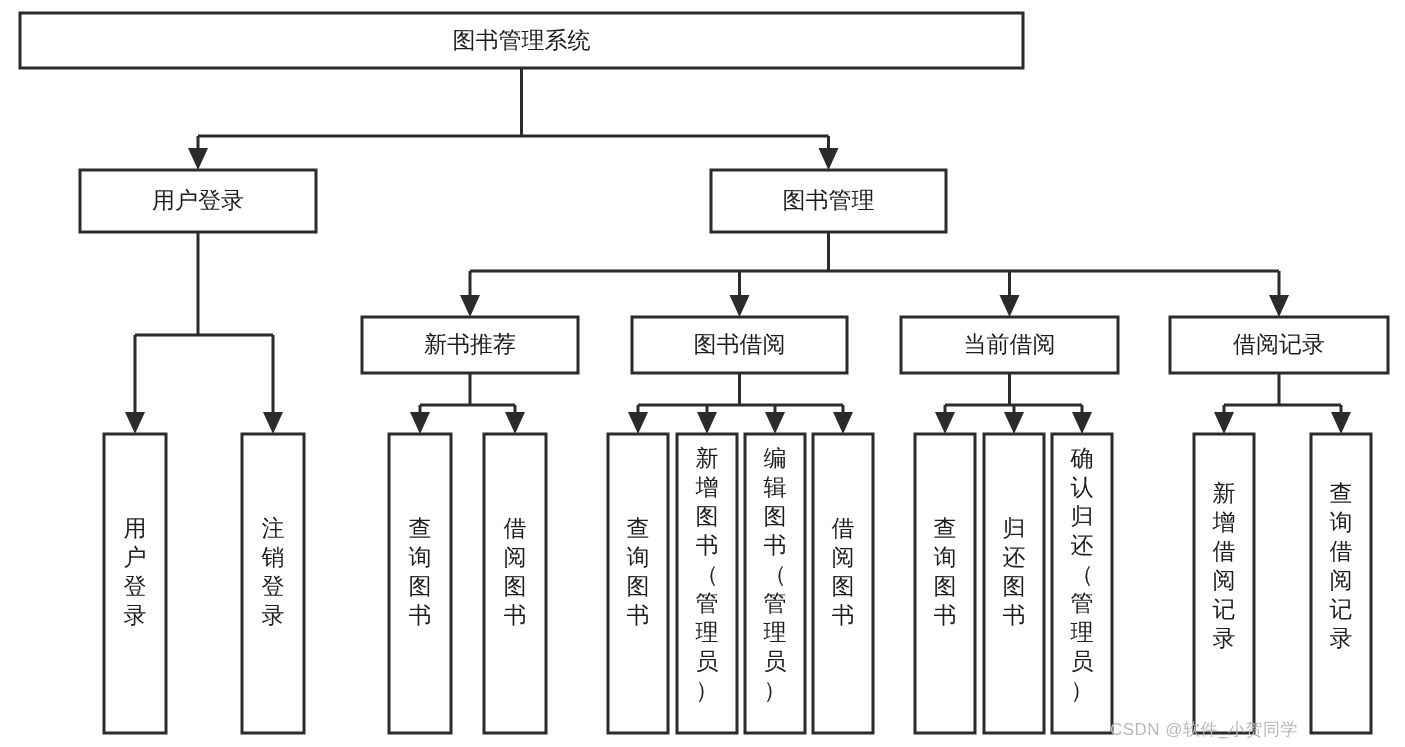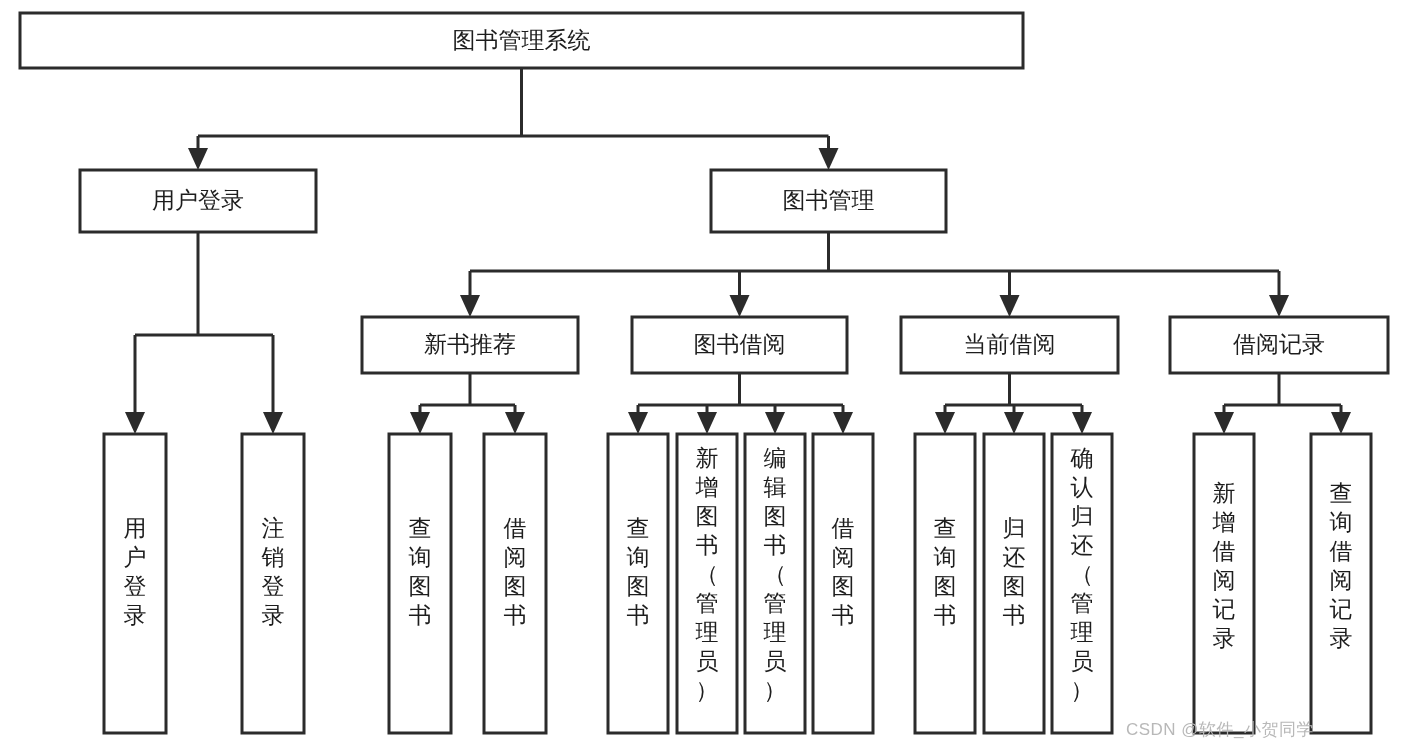--- a/index.html
+++ b/index.html
@@ -49,21 +49,21 @@
     dominant-baseline: middle;
   }
   .node-label-v {
     font-family: "Liberation Sans", "DejaVu Sans", sans-serif;
     font-size: 23px;
     fill: #1d1d1d;
     text-anchor: middle;
   }
   .watermark {
     position: absolute;
-    right: 12px;
+    right: 28px;
     bottom: 6px;
     font-family: "Liberation Sans", "DejaVu Sans", sans-serif;
     font-size: 17px;
     color: #b8b8b8;
     letter-spacing: 0.5px;
     white-space: nowrap;
     user-select: none;
   }
 </style>
 </head>

